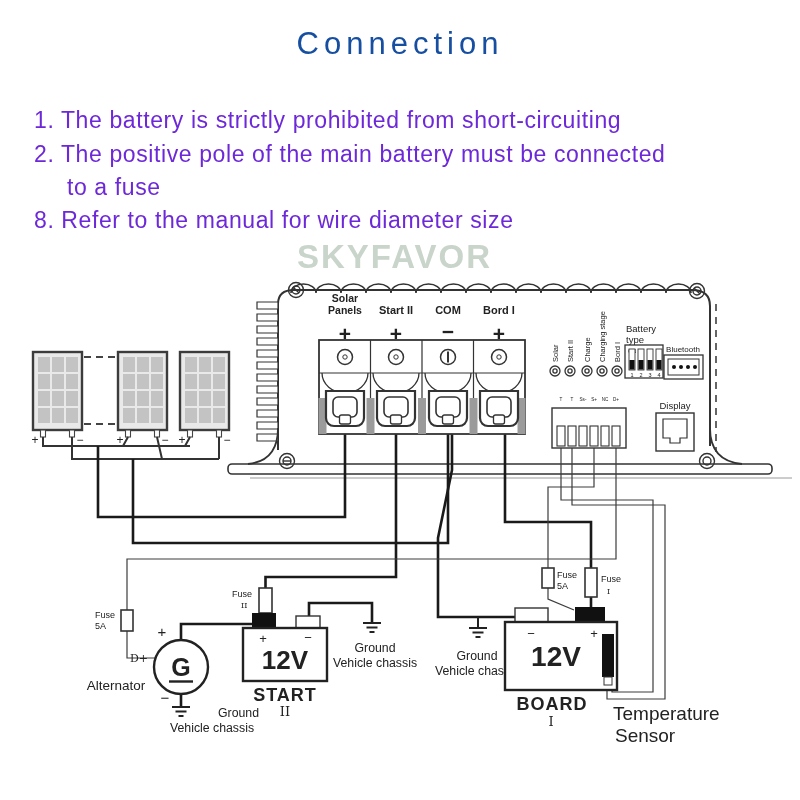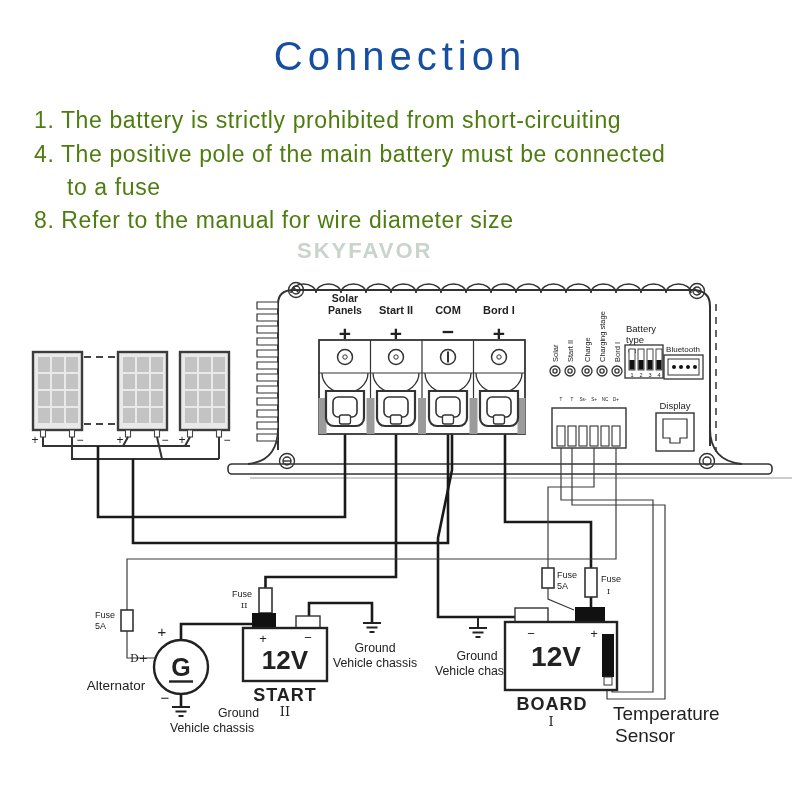--- a/index.html
+++ b/index.html
@@ -1,34 +1,34 @@
 <!DOCTYPE html>
 <html><head>
 <meta charset="utf-8">
 <style>
   html,body{margin:0;padding:0;}
   body{width:800px;height:800px;background:#ffffff;position:relative;overflow:hidden;
        font-family:"Liberation Sans",sans-serif;}
-  .title{position:absolute;top:34px;left:0;width:800px;text-align:center;
-         font-size:40px;letter-spacing:5px;color:#164fa2;}
-  .note{position:absolute;left:34px;font-size:23px;letter-spacing:0.6px;color:#4d7c0f;white-space:nowrap;}
+  .title{position:absolute;top:26px;left:0;width:800px;text-align:center;
+         font-size:31px;letter-spacing:5px;color:#164fa2;}
+  .note{position:absolute;left:34px;font-size:23px;letter-spacing:0.6px;color:#6d28d9;white-space:nowrap;}
   .note.indent{left:67px;text-align:center;}
   .n0{top:107px}.n1{top:141px}.n2{top:174px}.n3{top:207px}
-  .watermark{position:absolute;left:297px;top:238px;font-size:22px;font-weight:bold;
+  .watermark{position:absolute;left:297px;top:238px;font-size:33px;font-weight:bold;
              letter-spacing:2px;color:#c9d4cb;}
   svg{position:absolute;left:0;top:0;}
   svg text{font-family:"Liberation Sans",sans-serif;fill:#222;}
   .rn{font-family:"DejaVu Serif","Liberation Serif",serif;}
 </style>
 </head>
 <body>
 
 <div class="title">Connection</div>
 <div class="note n0">1. The battery is strictly prohibited from short-circuiting</div>
-<div class="note n1">4. The positive pole of the main battery must be connected</div>
+<div class="note n1">2. The positive pole of the main battery must be connected</div>
 <div class="note n2 indent">to a fuse</div>
 <div class="note n3">8. Refer to the manual for wire diameter size</div>
 <div class="watermark">SKYFAVOR</div>
 
 <svg width="800" height="800" viewBox="0 0 800 800">
 
   <g stroke="#333" fill="none">
     <path d="M278,450 L278,304 Q278,290 294,290 L692,290 Q710,290 710,306 L710,446" stroke-width="2"></path>
     <path d="M291,293 a12.5,9 0 0 1 25,0 a12.5,9 0 0 1 25,0 a12.5,9 0 0 1 25,0 a12.5,9 0 0 1 25,0 a12.5,9 0 0 1 25,0 a12.5,9 0 0 1 25,0 a12.5,9 0 0 1 25,0 a12.5,9 0 0 1 25,0 a12.5,9 0 0 1 25,0 a12.5,9 0 0 1 25,0 a12.5,9 0 0 1 25,0 a12.5,9 0 0 1 25,0 a12.5,9 0 0 1 25,0 a12.5,9 0 0 1 25,0 a12.5,9 0 0 1 25,0 a12.5,9 0 0 1 25,0" stroke-width="1.6"></path>
     <path stroke-width="1.2" fill="#fff" d="M257,302h21v7h-21z M257,314h21v7h-21z M257,326h21v7h-21z M257,338h21v7h-21z M257,350h21v7h-21z M257,362h21v7h-21z M257,374h21v7h-21z M257,386h21v7h-21z M257,398h21v7h-21z M257,410h21v7h-21z M257,422h21v7h-21z M257,434h21v7h-21z"></path>

